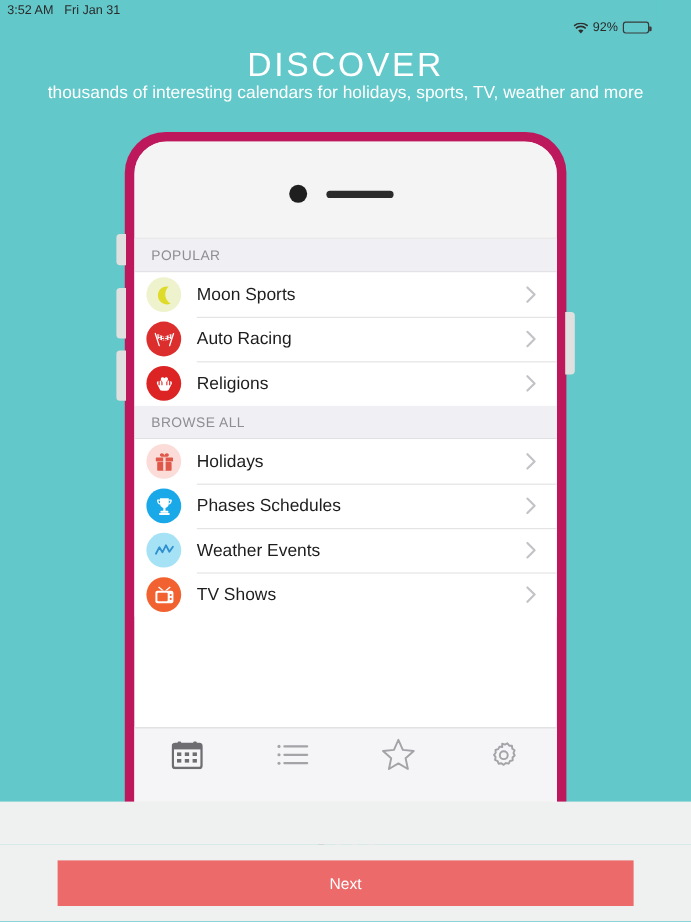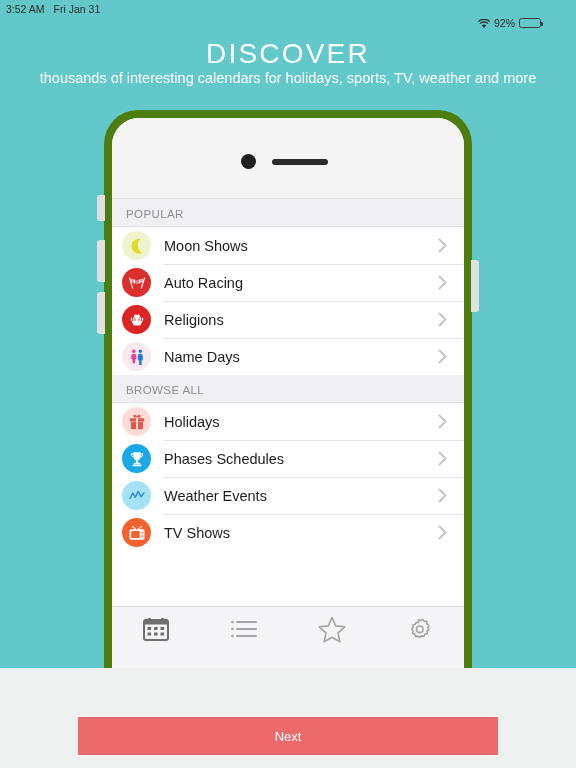--- a/index.html
+++ b/index.html
@@ -38,21 +38,21 @@
     font-size: 28px; letter-spacing: 2.2px; color: #ffffff; font-weight: 400;
   }
   .subtitle {
     margin-top: 0; font-size: 14.5px; color: #ffffff; font-weight: 400;
   }
 
   
   .phone {
     position: absolute; left: 104px; top: 110px;
     width: 368px; height: 590px;
-    background: #4d7c0f;
+    background: #be185d;
     border-radius: 34px 34px 0 0;
     box-shadow: 0 0 0 0 rgba(0,0,0,0);
   }
   .phone-inner {
     position: absolute; left: 8px; top: 8px; right: 8px; bottom: 0;
     background: #f4f4f4;
     border-radius: 27px 27px 0 0;
     overflow: hidden;
   }
   
@@ -133,21 +133,21 @@
   .dot { width: 5px; height: 5px; border-radius: 50%; background: #c2c2c4; }
   .dot.active { background: #4a4a4a; }
 
   
   .footer {
     position: absolute; left: 0; bottom: 0; width: 576px; height: 64px;
     background: #eff0f0;
     display: flex; align-items: center; justify-content: center;
   }
   .next-btn {
-    width: 420px; height: 38px;
+    width: 480px; height: 38px;
     background: #ec6a6a;
     color: #ffffff; font-size: 13px;
     display: flex; align-items: center; justify-content: center;
     border: none; cursor: pointer;
     font-family: "Liberation Sans", sans-serif;
   }
   
   .bottom-strip {
     position: absolute; left: 0; bottom: 64px; width: 576px; height: 36px;
     background: #eff0f0;
@@ -195,21 +195,21 @@
 
     <div class="screen">
       <div id="list-root">
           <div class="section-head">POPULAR</div>
           <div class="row">
             <span class="row-ico" style="background: rgb(239, 243, 205);">
               <svg width="20" height="20" viewBox="0 0 24 24">
                 <path d="M16.2 3.4a9 9 0 1 0 2.1 17 10.6 10.6 0 0 1-2.1-17z" fill="#dedb2a"></path>
               </svg>
             </span>
-            <span class="row-label">Moon Shows</span>
+            <span class="row-label">Moon Sports</span>
             <span class="chev">
               <svg width="9" height="15" viewBox="0 0 9 15">
                 <polyline points="1.5,1.5 7.5,7.5 1.5,13.5" fill="none" stroke="#c3c3c7" stroke-width="1.8" stroke-linecap="round" stroke-linejoin="round"></polyline>
               </svg>
             </span>
           </div>
           <div class="row">
             <span class="row-ico" style="background: rgb(221, 46, 46);">
               <svg width="20" height="20" viewBox="0 0 24 24">
                 <g fill="#ffffff">
@@ -238,40 +238,20 @@
             </span>
           </div>
           <div class="row">
             <span class="row-ico" style="background: rgb(221, 36, 36);">
               <svg width="20" height="20" viewBox="0 0 24 24">
                 <path d="M12 6.2c1.1-1.5 3.6-1 3.6 1 0 1.7-2.2 3.1-3.6 4.2-1.4-1.1-3.6-2.5-3.6-4.2 0-2 2.5-2.5 3.6-1z" fill="#ffffff"></path>
                 <path d="M5.4 9.2c-.9.6-1.2 1.9-.7 2.9l2.8 5.4c.4.8 1.2 1.2 2 1.2h5c.9 0 1.7-.5 2-1.2l2.8-5.4c.5-1 .2-2.3-.7-2.9-.3-.2-.7 0-.7.4v3.6h-1.2V9.1c0-.5-.6-.8-1-.4L15 9.4v3.8h-1.1V9.6h-3.8v3.6H9V9.4l-.7-.7c-.4-.4-1-.1-1 .4v4.1H6.1V9.6c0-.4-.4-.6-.7-.4z" fill="#ffffff"></path>
               </svg>
             </span>
             <span class="row-label">Religions</span>
-            <span class="chev">
-              <svg width="9" height="15" viewBox="0 0 9 15">
-                <polyline points="1.5,1.5 7.5,7.5 1.5,13.5" fill="none" stroke="#c3c3c7" stroke-width="1.8" stroke-linecap="round" stroke-linejoin="round"></polyline>
-              </svg>
-            </span>
-          </div>
-          <div class="row">
-            <span class="row-ico" style="background: rgb(251, 233, 240);">
-              <svg width="20" height="20" viewBox="0 0 24 24">
-                <g fill="#ef3f8f">
-                  <circle cx="8.2" cy="5.2" r="2.1"></circle>
-                  <path d="M8.2 8.2c-1.9 0-3.1 1.2-3.1 3v3.4h1.3l.4 5h2.8l.4-5h1.3V11.2c0-1.8-1.2-3-3.1-3z"></path>
-                </g>
-                <g fill="#1a7fdd">
-                  <circle cx="16" cy="5.2" r="2.1"></circle>
-                  <path d="M16 8.2c-1.9 0-3 1.2-3 3v4.6h1.5v5.8h3V15.8h1.5V11.2c0-1.8-1.1-3-3-3z"></path>
-                </g>
-              </svg>
-            </span>
-            <span class="row-label">Name Days</span>
             <span class="chev">
               <svg width="9" height="15" viewBox="0 0 9 15">
                 <polyline points="1.5,1.5 7.5,7.5 1.5,13.5" fill="none" stroke="#c3c3c7" stroke-width="1.8" stroke-linecap="round" stroke-linejoin="round"></polyline>
               </svg>
             </span>
           </div>
           <div class="section-head">BROWSE ALL</div>
           <div class="row">
             <span class="row-ico" style="background: rgb(251, 220, 216);">
               <svg width="20" height="20" viewBox="0 0 24 24">

